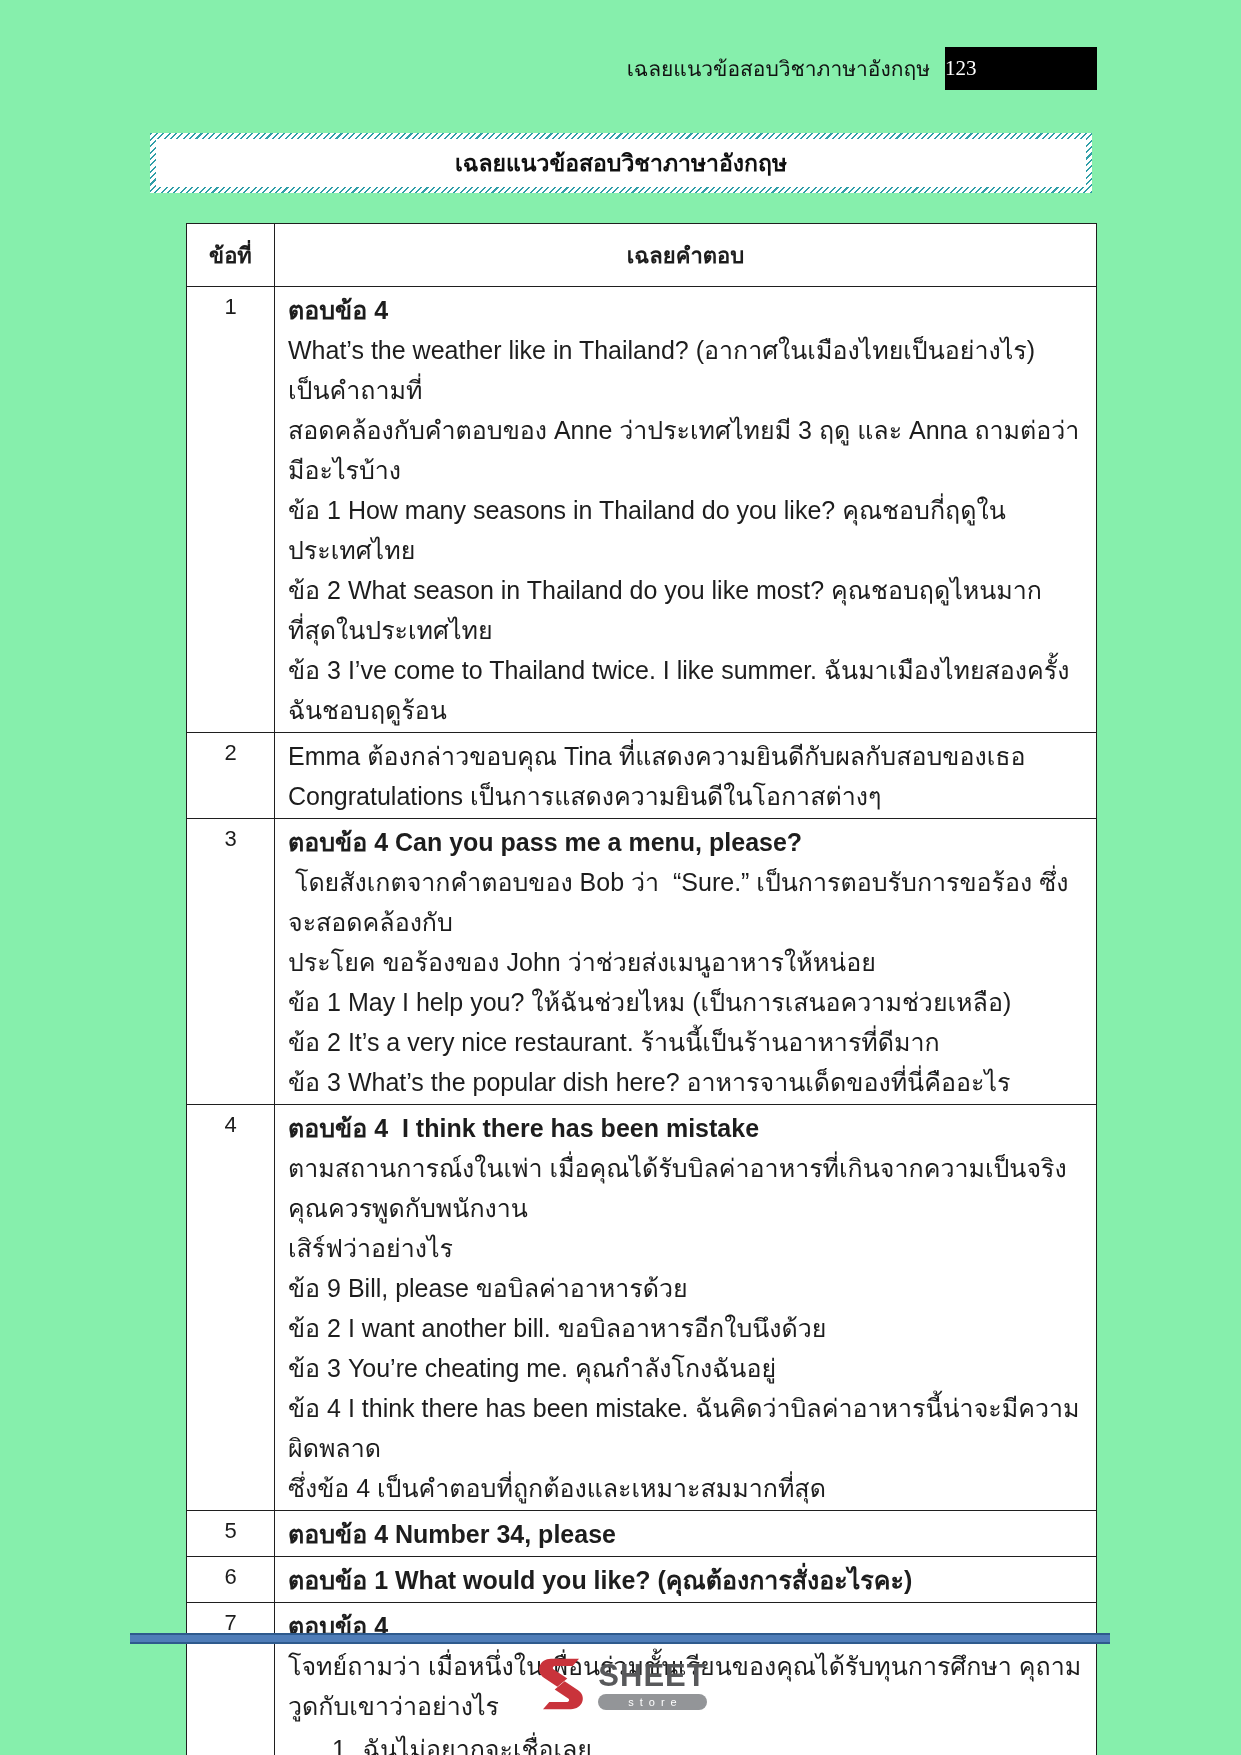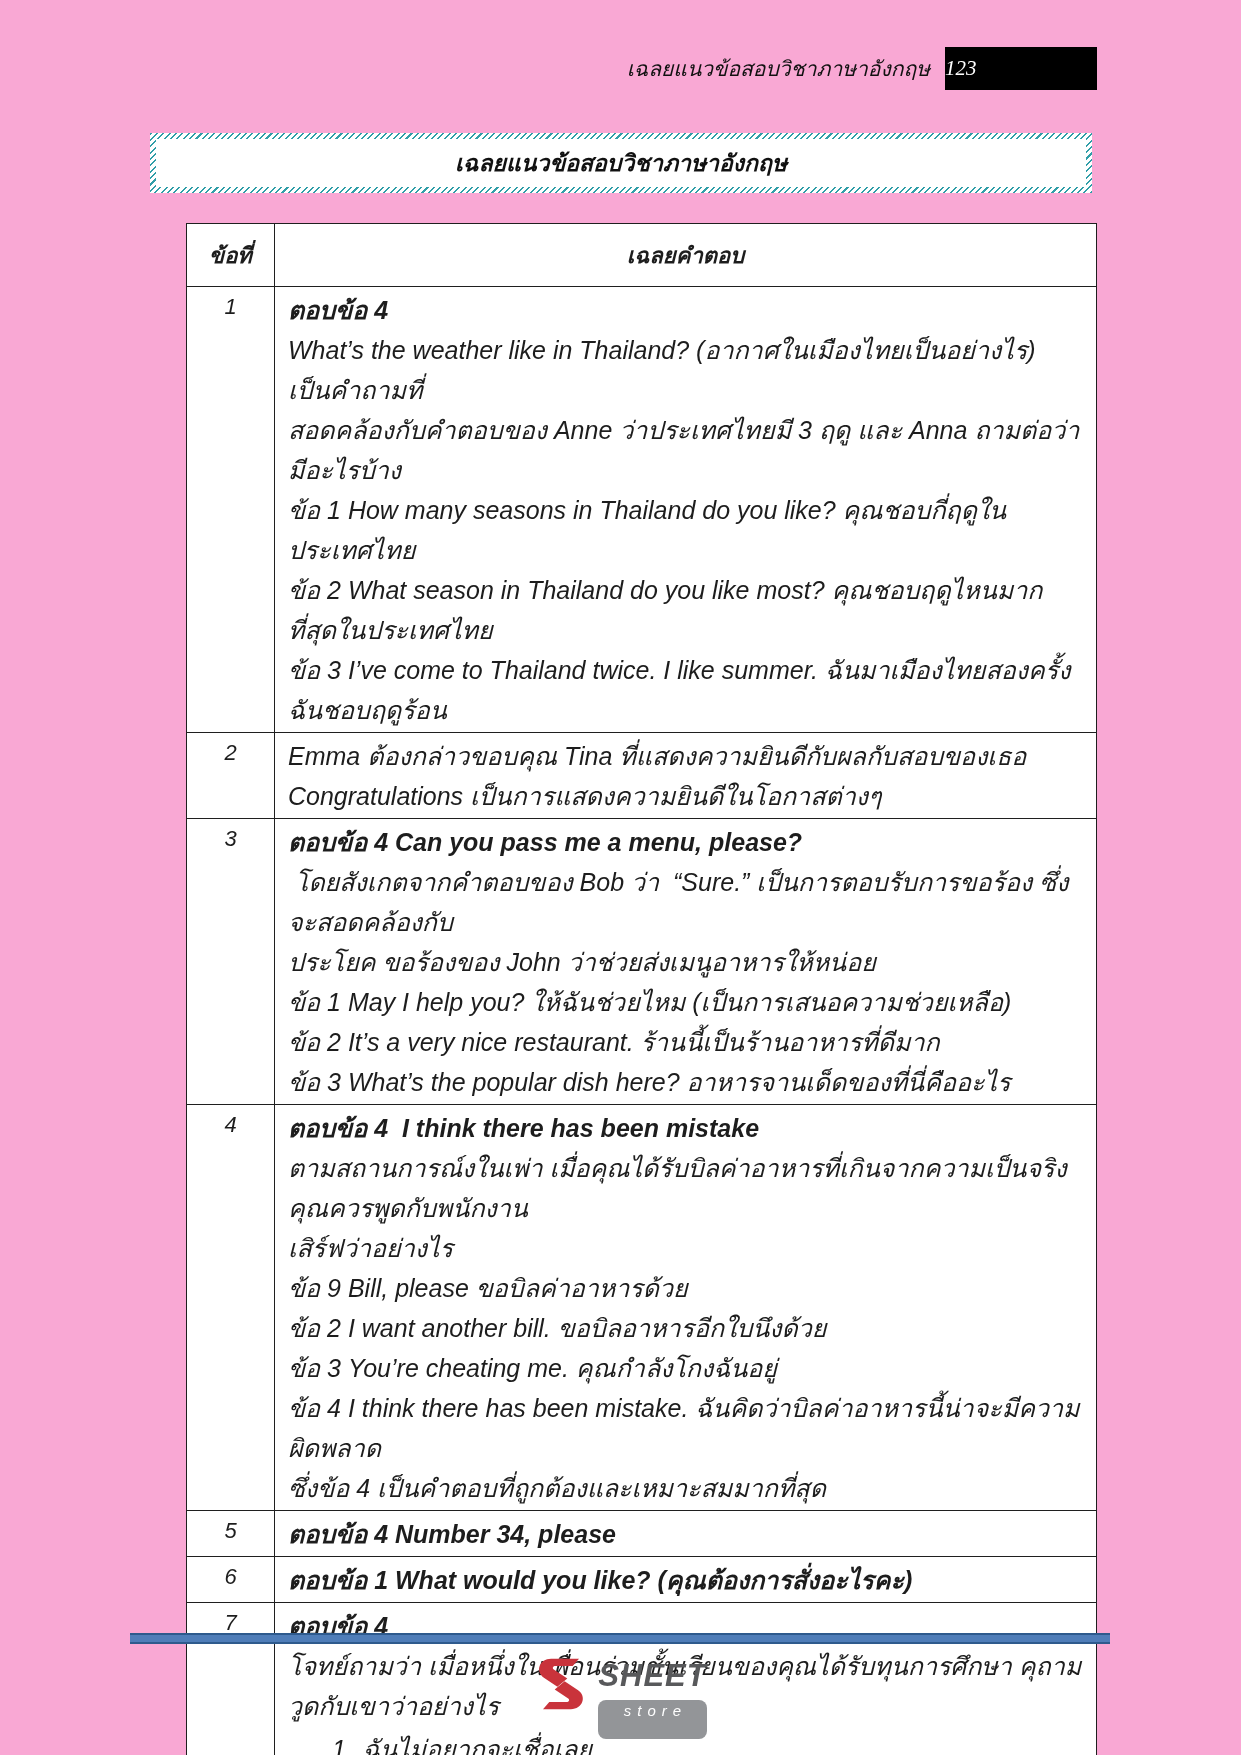--- a/index.html
+++ b/index.html
@@ -1,18 +1,18 @@
 <!DOCTYPE html>
 <html><head>
 <meta charset="utf-8">
 <style>
   html,body{margin:0;padding:0;background:#ffffff;}
   .page{
-    position:relative;width:1241px;height:1755px;background:#f9a8d4;
-    font-family:"Liberation Sans","DejaVu Sans",sans-serif;color:#1d1d1d;overflow:hidden;font-style:italic;
+    position:relative;width:1241px;height:1755px;background:#86efac;
+    font-family:"Liberation Sans","DejaVu Sans",sans-serif;color:#1d1d1d;overflow:hidden;
   }
 
   
   .running-title{position:absolute;top:52px;right:311px;font-size:21px;color:#111;}
   .page-num-box{
     position:absolute;left:945px;top:47px;width:152px;height:43px;background:#000;
     color:#fff;font-family:"Liberation Serif","DejaVu Serif",serif;font-size:21px;
     display:flex;align-items:center;justify-content:flex-start;
   }
 
@@ -58,22 +58,22 @@
     background:#4f7db8;border-top:2.5px solid #2e5a8d;border-bottom:2.5px solid #2e5a8d;
   }
   .brand{
     position:absolute;left:0;top:1656px;width:100%;
     display:flex;justify-content:center;align-items:flex-start;gap:10px;
   }
   .brand-icon{width:54px;height:56px;}
   .brand-text-wrap{display:flex;flex-direction:column;align-items:stretch;padding-top:5px;}
   .brand-name{font-size:31px;font-weight:bold;color:#58595b;letter-spacing:1px;line-height:30px;}
   .brand-store{
-    background:#939598;color:#ffffff;font-size:15px;letter-spacing:6px;
-    padding:2px 4px 20px 10px;border-radius:8px;margin-top:9px;text-align:center;
+    background:#939598;color:#ffffff;font-size:11px;letter-spacing:6px;
+    padding:2px 4px 2px 10px;border-radius:8px;margin-top:3px;text-align:center;
   }
 </style>
 </head>
 <body>
 
 <div class="page">
 
   <div class="running-title">เฉลยแนวข้อสอบวิชาภาษาอังกฤษ</div>
   <div class="page-num-box">
     <span>123</span>

